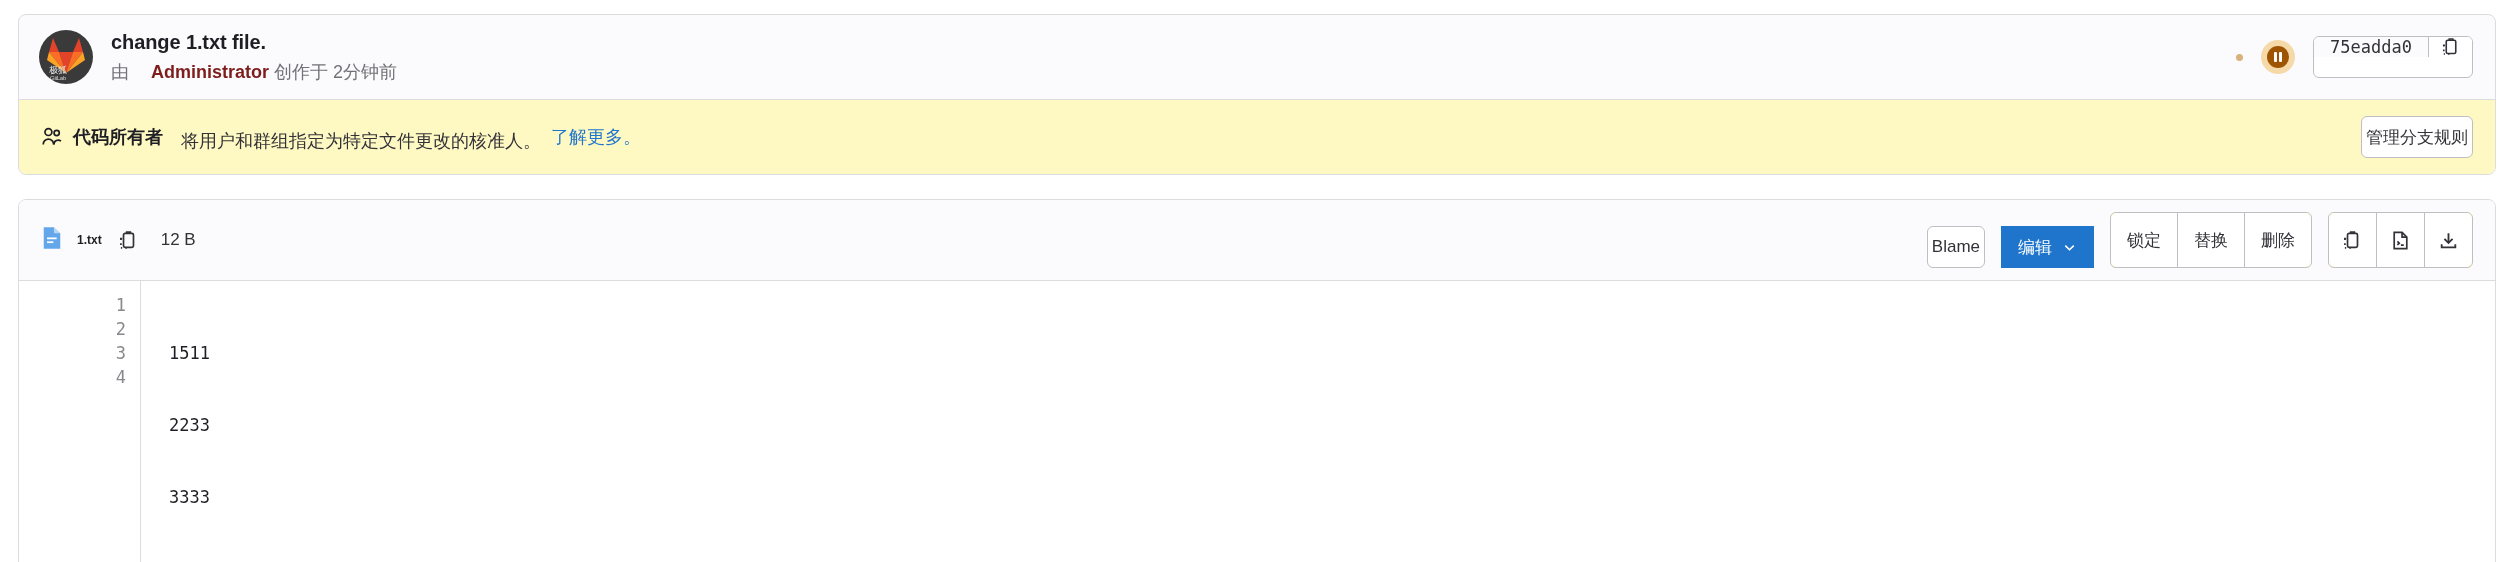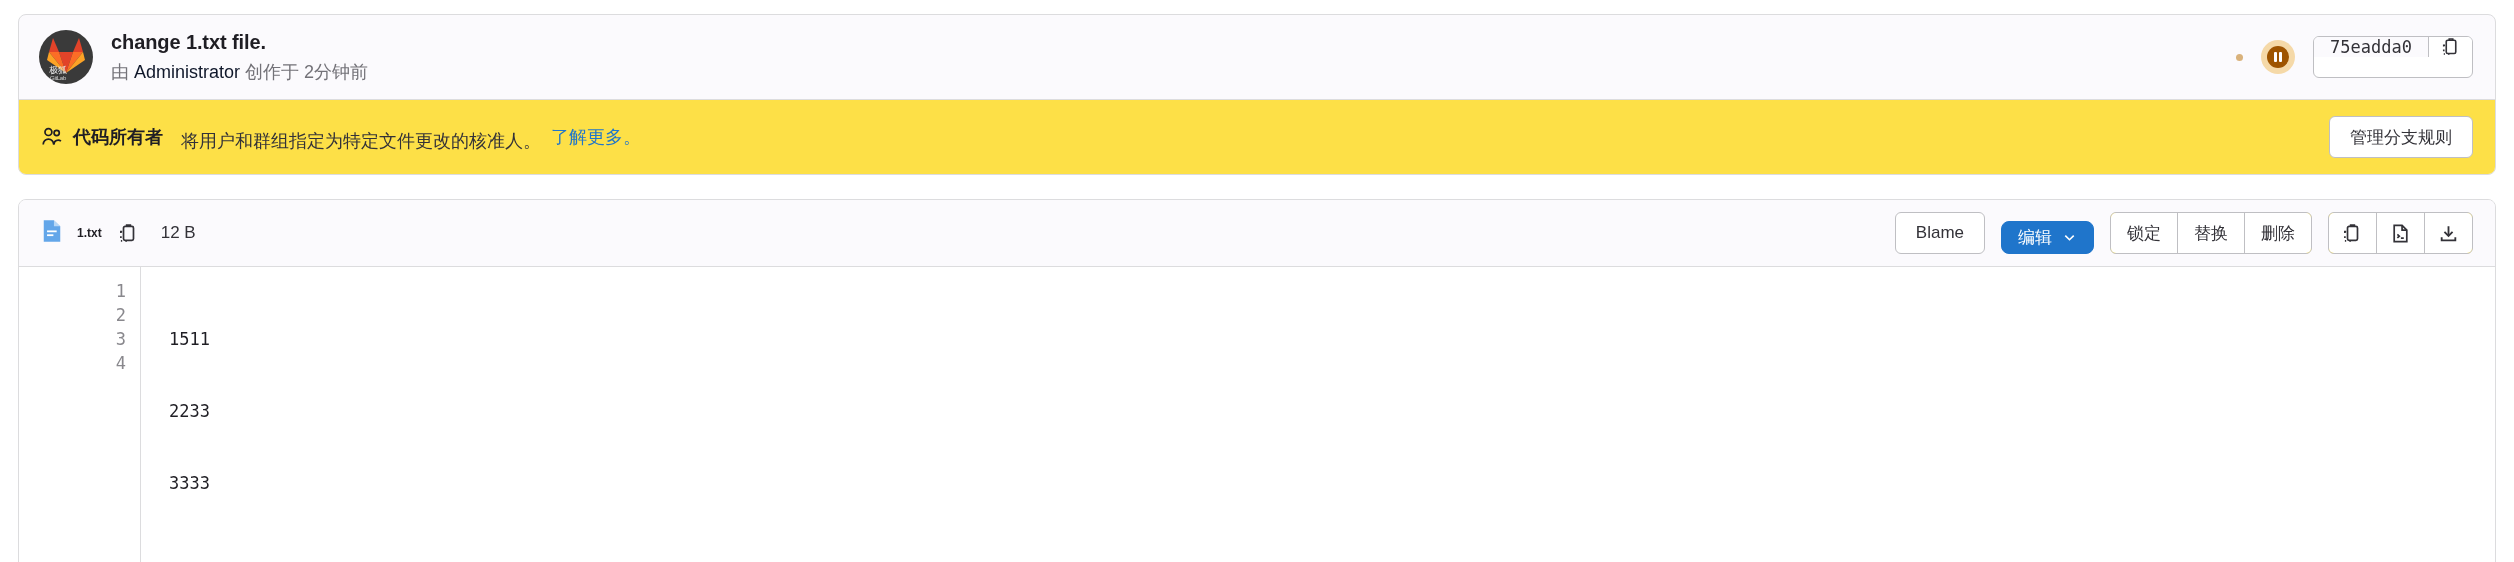--- a/index.html
+++ b/index.html
@@ -57,21 +57,21 @@
     color: #1f1e24;
     line-height: 26px;
     letter-spacing: -0.1px;
   }
   .commit-sub {
     font-size: 18px;
     color: #737278;
     line-height: 26px;
     margin-top: 4px;
   }
-  .commit-sub .author { color: #0f172a; font-weight: 400; }
+  .commit-sub .author { color: #7f1d1d; font-weight: 700; margin-left: 17px; }
 
   .commit-right {
     display: flex;
     align-items: center;
     gap: 18px;
     flex: 0 0 auto;
   }
   .dot-sep {
     width: 7px; height: 7px;
     border-radius: 50%;
@@ -130,41 +130,41 @@
     cursor: pointer;
   }
 
   
   .owners-row {
     display: flex;
     align-items: center;
     border-top: 1px solid #dcdcde;
     padding: 16px 22px 16px 22px;
     min-height: 74px;
-    background: #fde047;
+    background: #fef9c3;
   }
   .owners-left {
     display: flex;
     align-items: center;
     flex: 1 1 auto;
     min-width: 0;
     gap: 10px;
     font-size: 18px;
     line-height: 24px;
   }
   .owners-icon { flex: 0 0 auto; display:flex; align-items:center; }
   .owners-strong { font-weight: 700; color: #1f1e24; }
   .owners-desc { color: #333238; margin-left: 8px; margin-top: 7px; }
   .owners-link { color: #1f75cb; text-decoration: none; cursor: pointer; }
   .btn-outline {
     border: 1px solid #bfbfc3;
     background: #fff;
     border-radius: 6px;
     height: 42px;
-    padding: 0 20px;
+    padding: 0 4px;
     font-size: 17px;
     color: #333238;
     font-family: inherit;
     cursor: pointer;
     display: flex;
     align-items: center;
     white-space: nowrap;
   }
 
   
@@ -212,39 +212,39 @@
   .file-actions {
     display: flex;
     align-items: flex-end;
     gap: 16px;
     flex: 0 0 auto;
   }
   .btn-primary {
     background: #1f75cb;
     border: 1px solid #1f75cb;
     color: #fff;
-    border-radius: 8px;
-    height: 33px;
+    border-radius: 0;
+    height: 42px;
     padding: 0 16px;
     font-size: 17px;
     font-family: inherit;
     cursor: pointer;
     display: flex;
     align-items: center;
     gap: 10px;
     white-space: nowrap;
   }
   .btn-group {
     display: flex;
     align-items: stretch;
     border: 1px solid #bfbfc3;
     border-radius: 6px;
     overflow: hidden;
     background: #fde047;
-    height: 42px;
+    height: 56px;
   }
   .btn-group > * {
     border: none;
     border-left: 1px solid #bfbfc3;
     background: #fff;
     font-size: 17px;
     font-family: inherit;
     color: #333238;
     padding: 0 16px;
     cursor: pointer;

